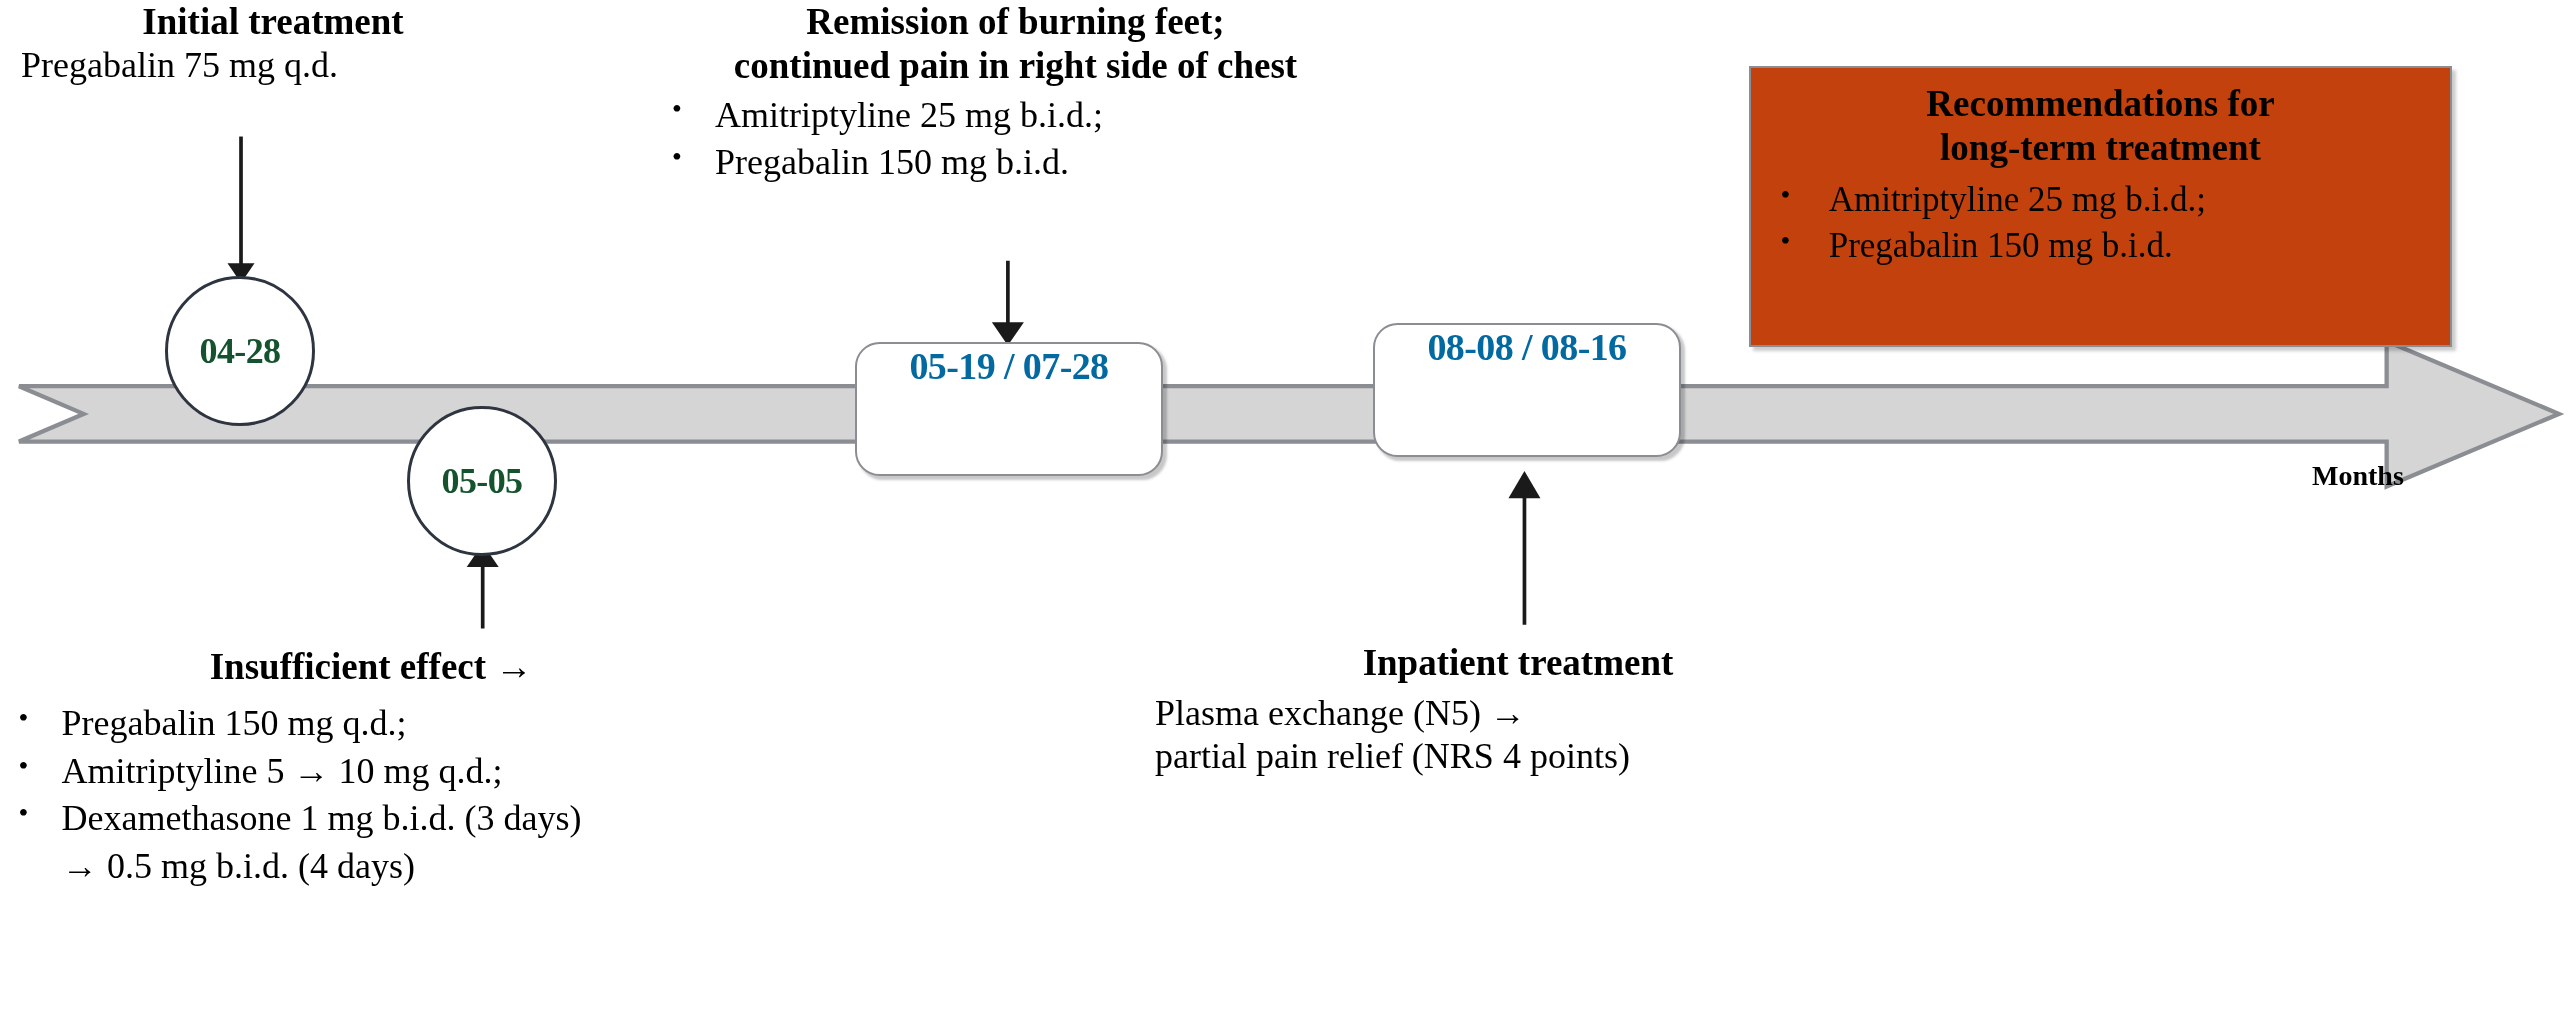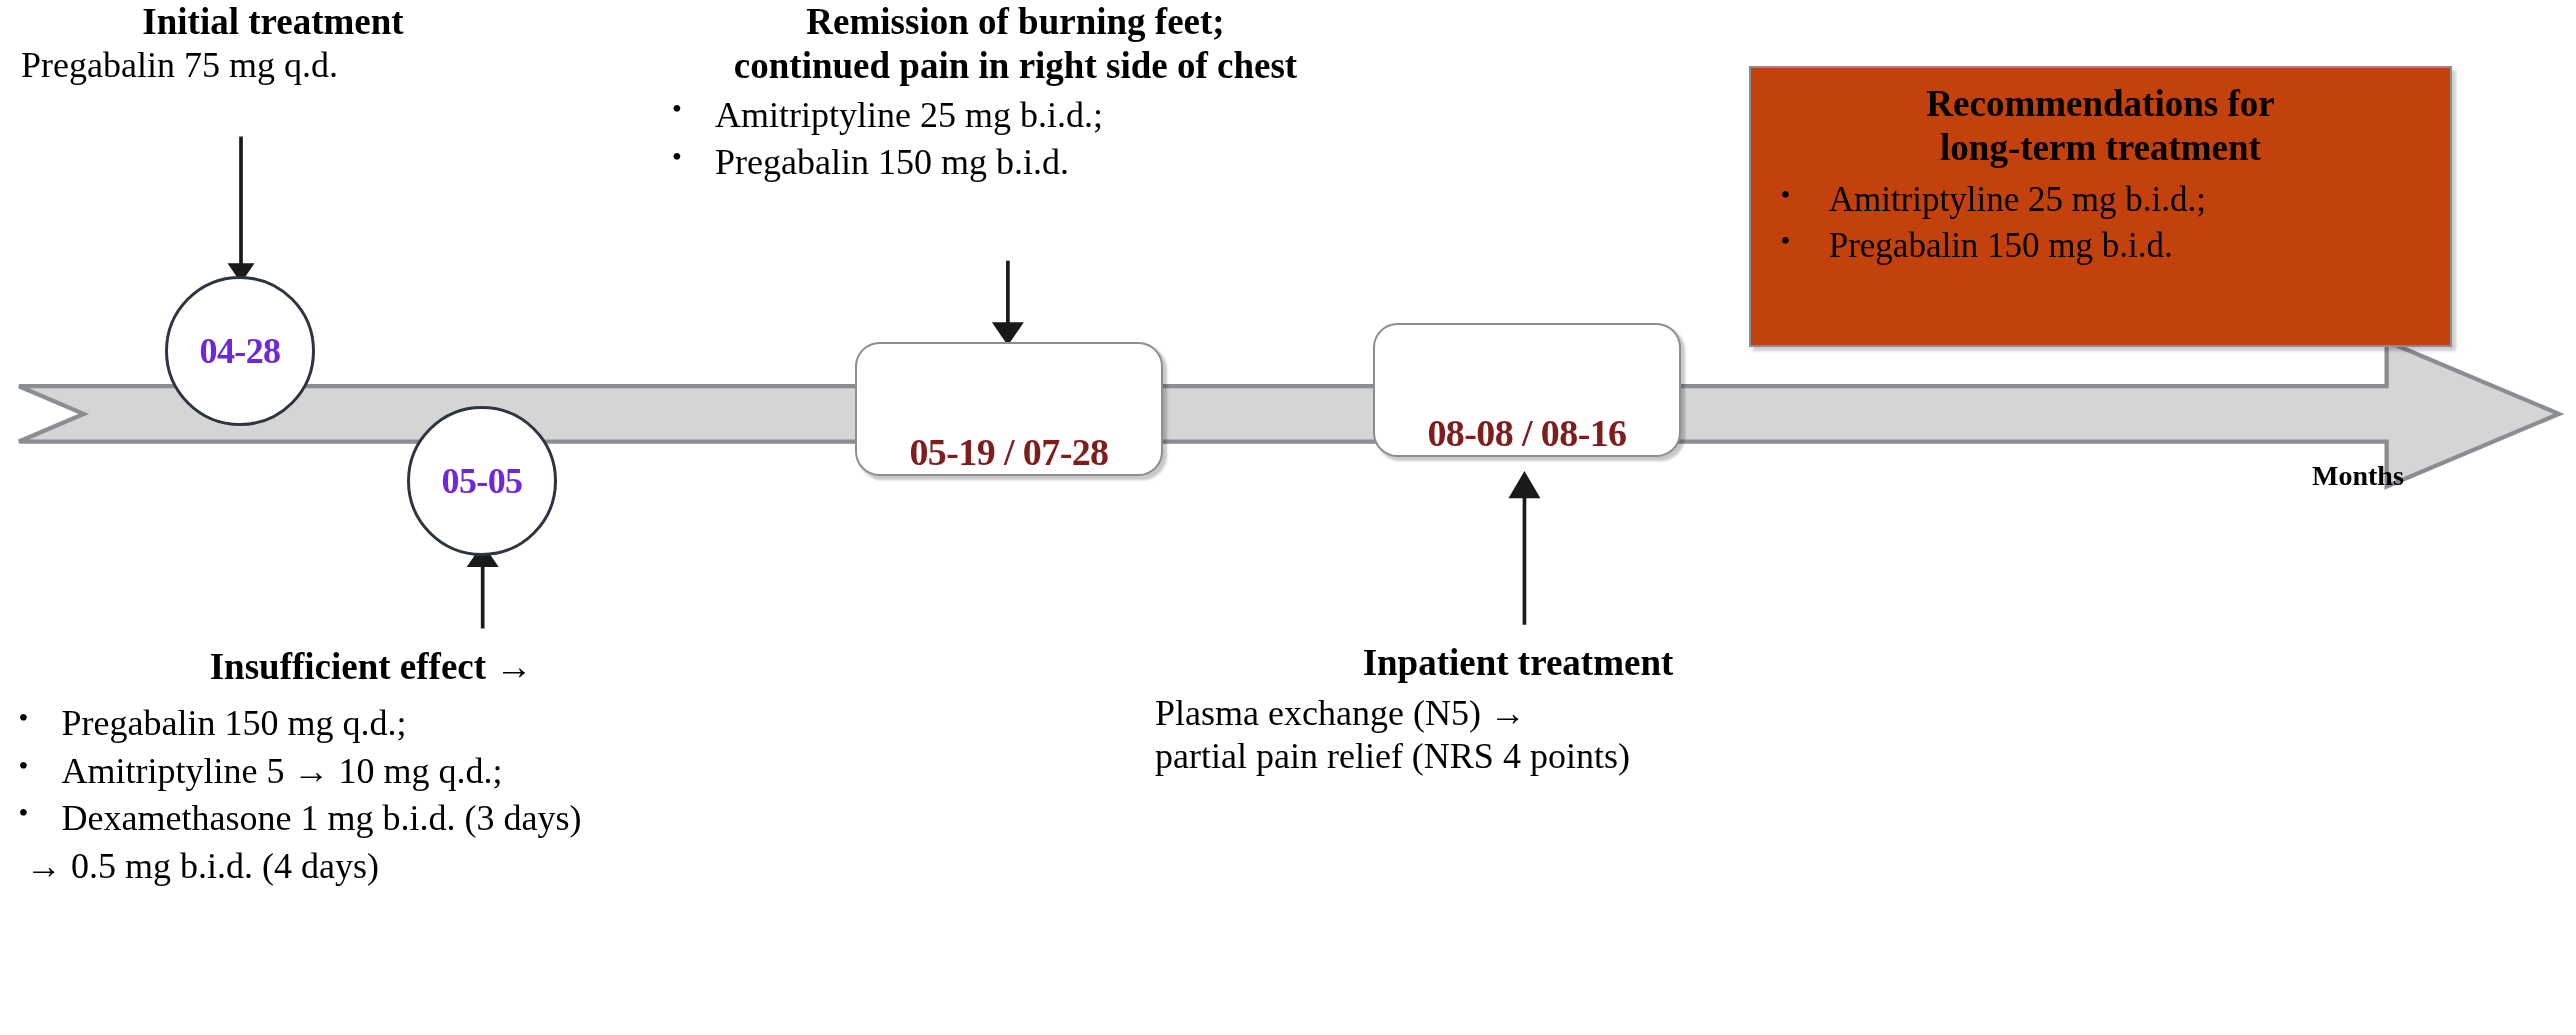--- a/index.html
+++ b/index.html
@@ -78,35 +78,35 @@
     position: absolute;
     border: 3.1px solid #2f3540;
     border-radius: 50%;
     background: #ffffff;
     display: flex;
     align-items: center;
     justify-content: center;
     font-weight: bold;
     font-size: 36px;
     letter-spacing: -0.6px;
-    color: #6d28d9;
+    color: #14532d;
     box-sizing: border-box;
   }
   .node-rect {
     position: absolute;
     border: 2.5px solid #8a8d92;
     border-radius: 24.6px;
     background: #ffffff;
     display: flex;
-    align-items: flex-end;
+    align-items: flex-start;
     justify-content: center;
     font-weight: bold;
     font-size: 38px;
     letter-spacing: -0.6px;
-    color: #7f1d1d;
+    color: #0369a1;
     box-sizing: border-box;
     box-shadow: 3.1px 3.1px 2.5px rgba(0,0,0,0.22);
   }
 
   
   .rec-box {
     position: absolute;
     border: 2.5px solid #8a8d92;
     background: #c2410c;
     box-sizing: border-box;
@@ -236,21 +236,21 @@
       </li>
       <li>
         <span class="bul">•</span>
         <span>Amitriptyline 5 → 10 mg q.d.;</span>
       </li>
       <li>
         <span class="bul">•</span>
         <span>Dexamethasone 1 mg b.i.d. (3 days)</span>
       </li>
     </ul>
-    <div class="cont-line" style="padding-left:26px;">→ 0.5 mg b.i.d. (4 days)</div>
+    <div class="cont-line" style="padding-left:62px;">→ 0.5 mg b.i.d. (4 days)</div>
   </div>
 
   <div class="tblock" style="left:1155px; top:641px; width:726px;">
     <div class="hdr center">Inpatient treatment</div>
     <div class="body-line" style="margin-top:7.4px;">Plasma exchange (N5) →</div>
     <div class="body-line">partial pain relief (NRS 4 points)</div>
   </div>
 
 </div>
 

